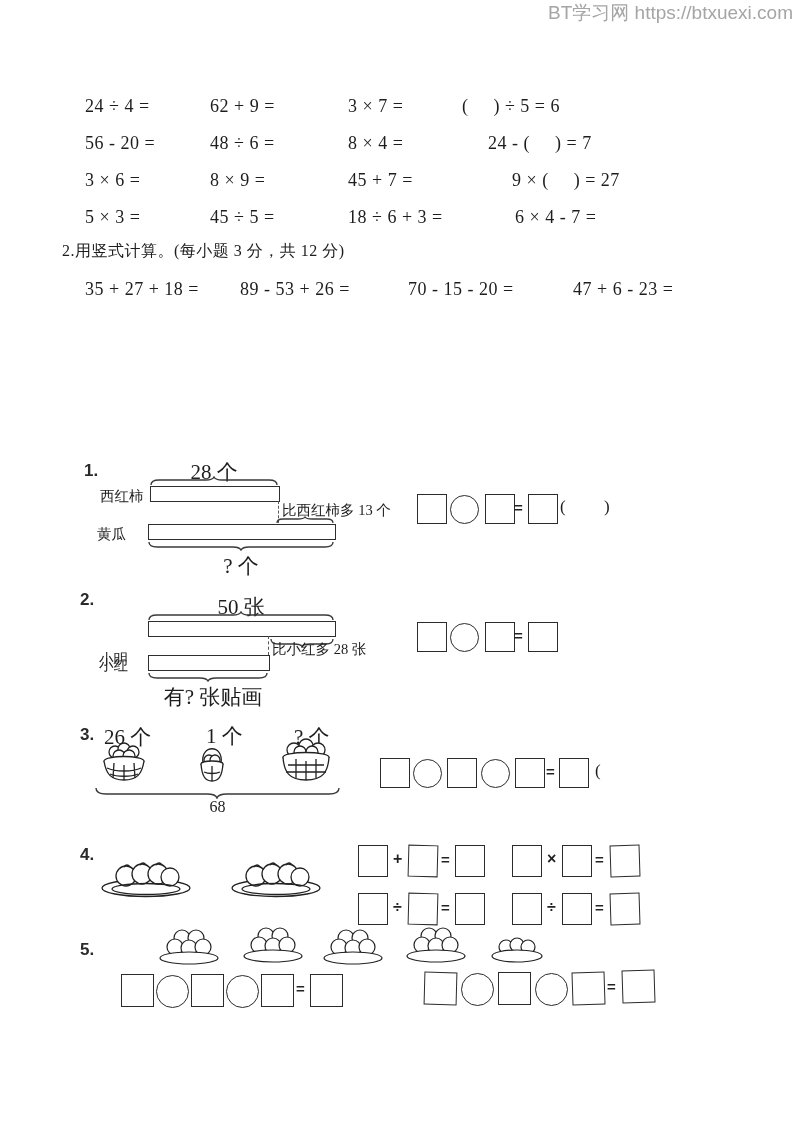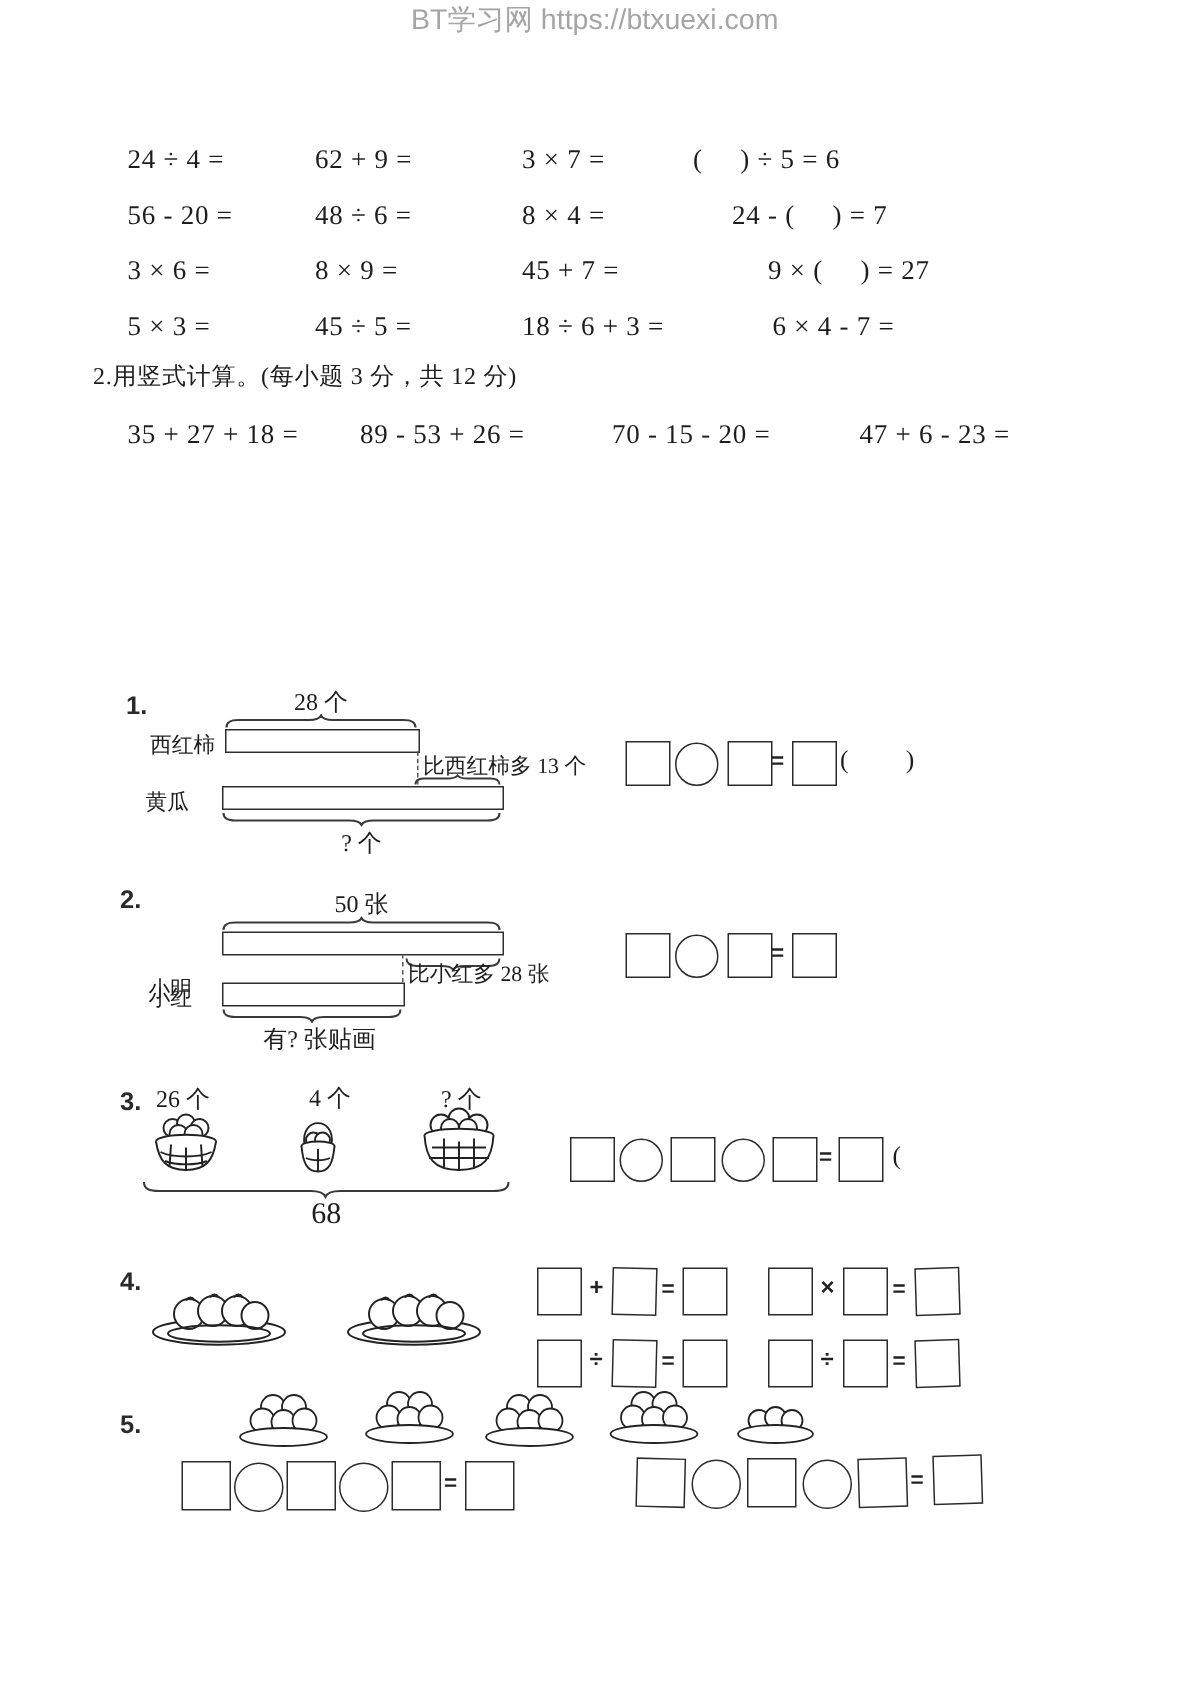--- a/index.html
+++ b/index.html
@@ -4,33 +4,33 @@
 <style>
   html,body{margin:0;padding:0;background:#fff;}
   .page{position:relative;width:793px;height:1122px;background:#ffffff;
         font-family:"Liberation Serif","DejaVu Serif",serif;color:#1d1d1d;overflow:hidden;}
   .abs{position:absolute;}
   .t{white-space:pre;}
   .math{font-size:18px;letter-spacing:.5px;}
   .sec-title{font-size:16px;letter-spacing:.5px;}
   .qnum{font-family:"Liberation Sans","DejaVu Sans",sans-serif;font-size:17px;font-weight:600;color:#2a2a2a;}
   .cn{font-size:14.5px;}
-  .lbl{font-size:16px;}
+  .lbl{font-size:21px;}
   .ctr{text-align:center;}
   .bar{position:absolute;border:1.6px solid #2e2e2e;background:#fff;}
   .dashv{position:absolute;border-left:1.6px dashed #555;}
   .asq{position:absolute;width:28px;height:28px;border:1.7px solid #2b2b2b;background:#fff;}
   .acirc{position:absolute;width:27px;height:27px;border:1.7px solid #2b2b2b;border-radius:50%;background:#fff;}
   .big{width:31px;height:31px;}
   .eqs{position:absolute;font-family:"Liberation Sans","DejaVu Sans",sans-serif;font-size:15px;font-weight:700;color:#222;}
   .op{position:absolute;font-family:"Liberation Sans","DejaVu Sans",sans-serif;font-size:16px;font-weight:700;color:#222;}
   .paren{font-size:17px;}
   .rot1{transform:rotate(1.5deg);}
   .rot2{transform:rotate(-1.8deg);}
-  .footer{position:absolute;left:0;top:1053;width:793px;text-align:center;}
+  .footer{position:absolute;left:0;top:1053;width:793px;text-align:right;}
   .footer a{font-family:"Liberation Sans","DejaVu Sans",sans-serif;font-size:19px;color:#a5a5a5;text-decoration:none;}
   svg{display:block;}
 </style>
 </head>
 <body>
 
 <div class="page">
 
   <div>
     <span class="abs t math" style="left:85px;top:96px">24 ÷ 4 =</span>
@@ -114,21 +114,21 @@
     <div class="asq" style="left:417px;top:622px"></div>
     <div class="acirc" style="left:450px;top:623px"></div>
     <div class="asq" style="left:485px;top:622px"></div>
     <span class="eqs" style="left:514px;top:627px">=</span>
     <div class="asq" style="left:528px;top:622px"></div>
   </div>
 
   <div>
     <span class="abs qnum" style="left:80px;top:725px">3.</span>
     <span class="abs t lbl" style="left:104px;top:723px">26 个</span>
-    <span class="abs t lbl" style="left:206px;top:722px">4 个</span>
+    <span class="abs t lbl" style="left:206px;top:722px">1 个</span>
     <span class="abs t lbl" style="left:294px;top:723px">? 个</span>
 
     <svg class="abs" style="left:100px;top:741px" width="48" height="42" viewBox="0 0 48 42">
       <g stroke="#222" stroke-width="1.3" fill="#fff">
         <circle cx="15" cy="11" r="6"></circle>
           <circle cx="24" cy="8" r="6"></circle>
           <circle cx="33" cy="11" r="6"></circle>
         <circle cx="19" cy="15" r="6"></circle>
           <circle cx="29" cy="15" r="6"></circle>
         <ellipse cx="24" cy="20" rx="20" ry="4.5"></ellipse>
@@ -154,21 +154,21 @@
         <circle cx="20" cy="14" r="6"></circle>
           <circle cx="32" cy="14" r="6"></circle>
         <ellipse cx="26" cy="19" rx="23" ry="4.5"></ellipse>
         <path d="M3,19 C4,34 9,42 26,42 C43,42 48,34 49,19"></path>
         <path d="M8,27 L44,27 M6,34 L46,34 M16,21 L16,40 M26,23 L26,42 M36,21 L36,40" fill="none"></path>
       </g>
     </svg>
     <svg class="abs" style="left:95px;top:786px" width="245" height="13" viewBox="0 0 245 13">
       <path d="M1,2 C1,7 5,8 11,8 L112,8 C118,8 121,9 122,12 C123,9 126,8 132,8 L234,8 C240,8 244,7 244,2" fill="none" stroke="#3a3a3a" stroke-width="1.4"></path>
     </svg>
-    <span class="abs t ctr" style="left:95px;top:798px;width:245px;font-size:20px">68</span>
+    <span class="abs t ctr" style="left:95px;top:798px;width:245px;font-size:16px">68</span>
 
     <div class="asq" style="left:380px;top:758px"></div>
     <div class="acirc" style="left:413px;top:759px"></div>
     <div class="asq" style="left:447px;top:758px"></div>
     <div class="acirc" style="left:481px;top:759px"></div>
     <div class="asq" style="left:515px;top:758px"></div>
     <span class="eqs" style="left:546px;top:763px">=</span>
     <div class="asq" style="left:559px;top:758px"></div>
     <span class="abs t paren" style="left:595px;top:761px">(</span>
   </div>

